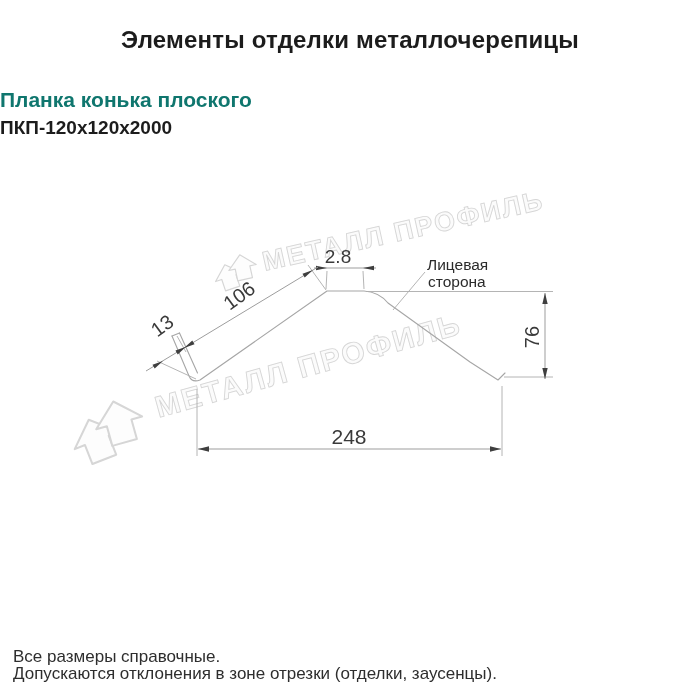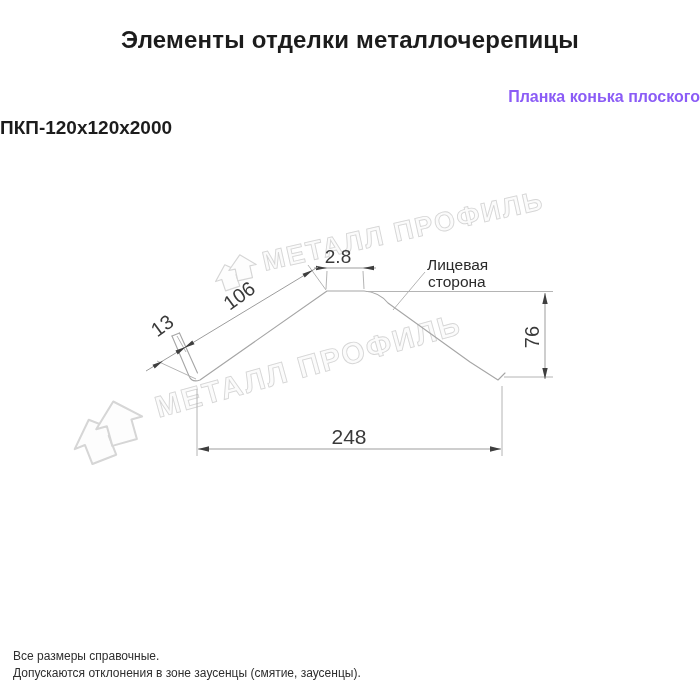--- a/index.html
+++ b/index.html
@@ -6,31 +6,31 @@
   .page{
     position:relative;width:700px;height:700px;background:#ffffff;overflow:hidden;
     font-family:"Liberation Sans", sans-serif;
     padding-left:48px;
   }
   .title{
     position:absolute;left:0;top:26px;width:700px;text-align:center;
     font-size:24px;font-weight:bold;color:#1c1c1c;letter-spacing:0.2px;
   }
   .subtitle{
-    position:absolute;left:0;top:88px;width:700px;text-align:right;
-    font-size:16px;font-weight:bold;color:#8b5cf6;
+    position:absolute;left:0;top:88px;width:700px;text-align:left;
+    font-size:21px;font-weight:bold;color:#0f766e;
   }
   .product-code{
     position:absolute;left:0;top:117px;width:700px;text-align:left;
     font-size:19px;font-weight:bold;color:#1c1c1c;
   }
   .drawing{position:absolute;left:0;top:0;width:700px;height:700px;}
   .footer{
     position:absolute;left:13px;bottom:18px;width:660px;
-    font-size:12px;color:#2e2e2e;line-height:17px;
+    font-size:17px;color:#2e2e2e;line-height:17px;
   }
   
   .outline{stroke:#a6a6a6;stroke-width:1.1;fill:none;stroke-linejoin:round;stroke-linecap:round;}
   .dimline{stroke:#9d9d9d;stroke-width:1;fill:none;}
   .extline{stroke:#ababab;stroke-width:0.9;fill:none;}
   .arrow{fill:#3f3f3f;stroke:none;}
   .dimtext{fill:#3a3a3a;font-family:"Liberation Sans",sans-serif;}
   .labeltext{fill:#2b2b2b;font-family:"Liberation Sans",sans-serif;font-size:15.5px;}
   .wm-text{
     fill:#fbfbfb;stroke:#d6d6d6;stroke-width:0.9;
@@ -113,16 +113,16 @@
 
     <g>
       <line class="extline" x1="425" y1="272" x2="393" y2="310"></line>
       <text class="labeltext" x="427" y="270">Лицевая</text>
       <text class="labeltext" x="428" y="287">сторона</text>
     </g>
   </svg>
 
   <div class="footer">
     <div>Все размеры справочные.</div>
-    <div>Допускаются отклонения в зоне заусенцы (смятие, заусенцы).</div>
+    <div>Допускаются отклонения в зоне отрезки (отделки, заусенцы).</div>
   </div>
 
 </div>
 
 </body></html>

